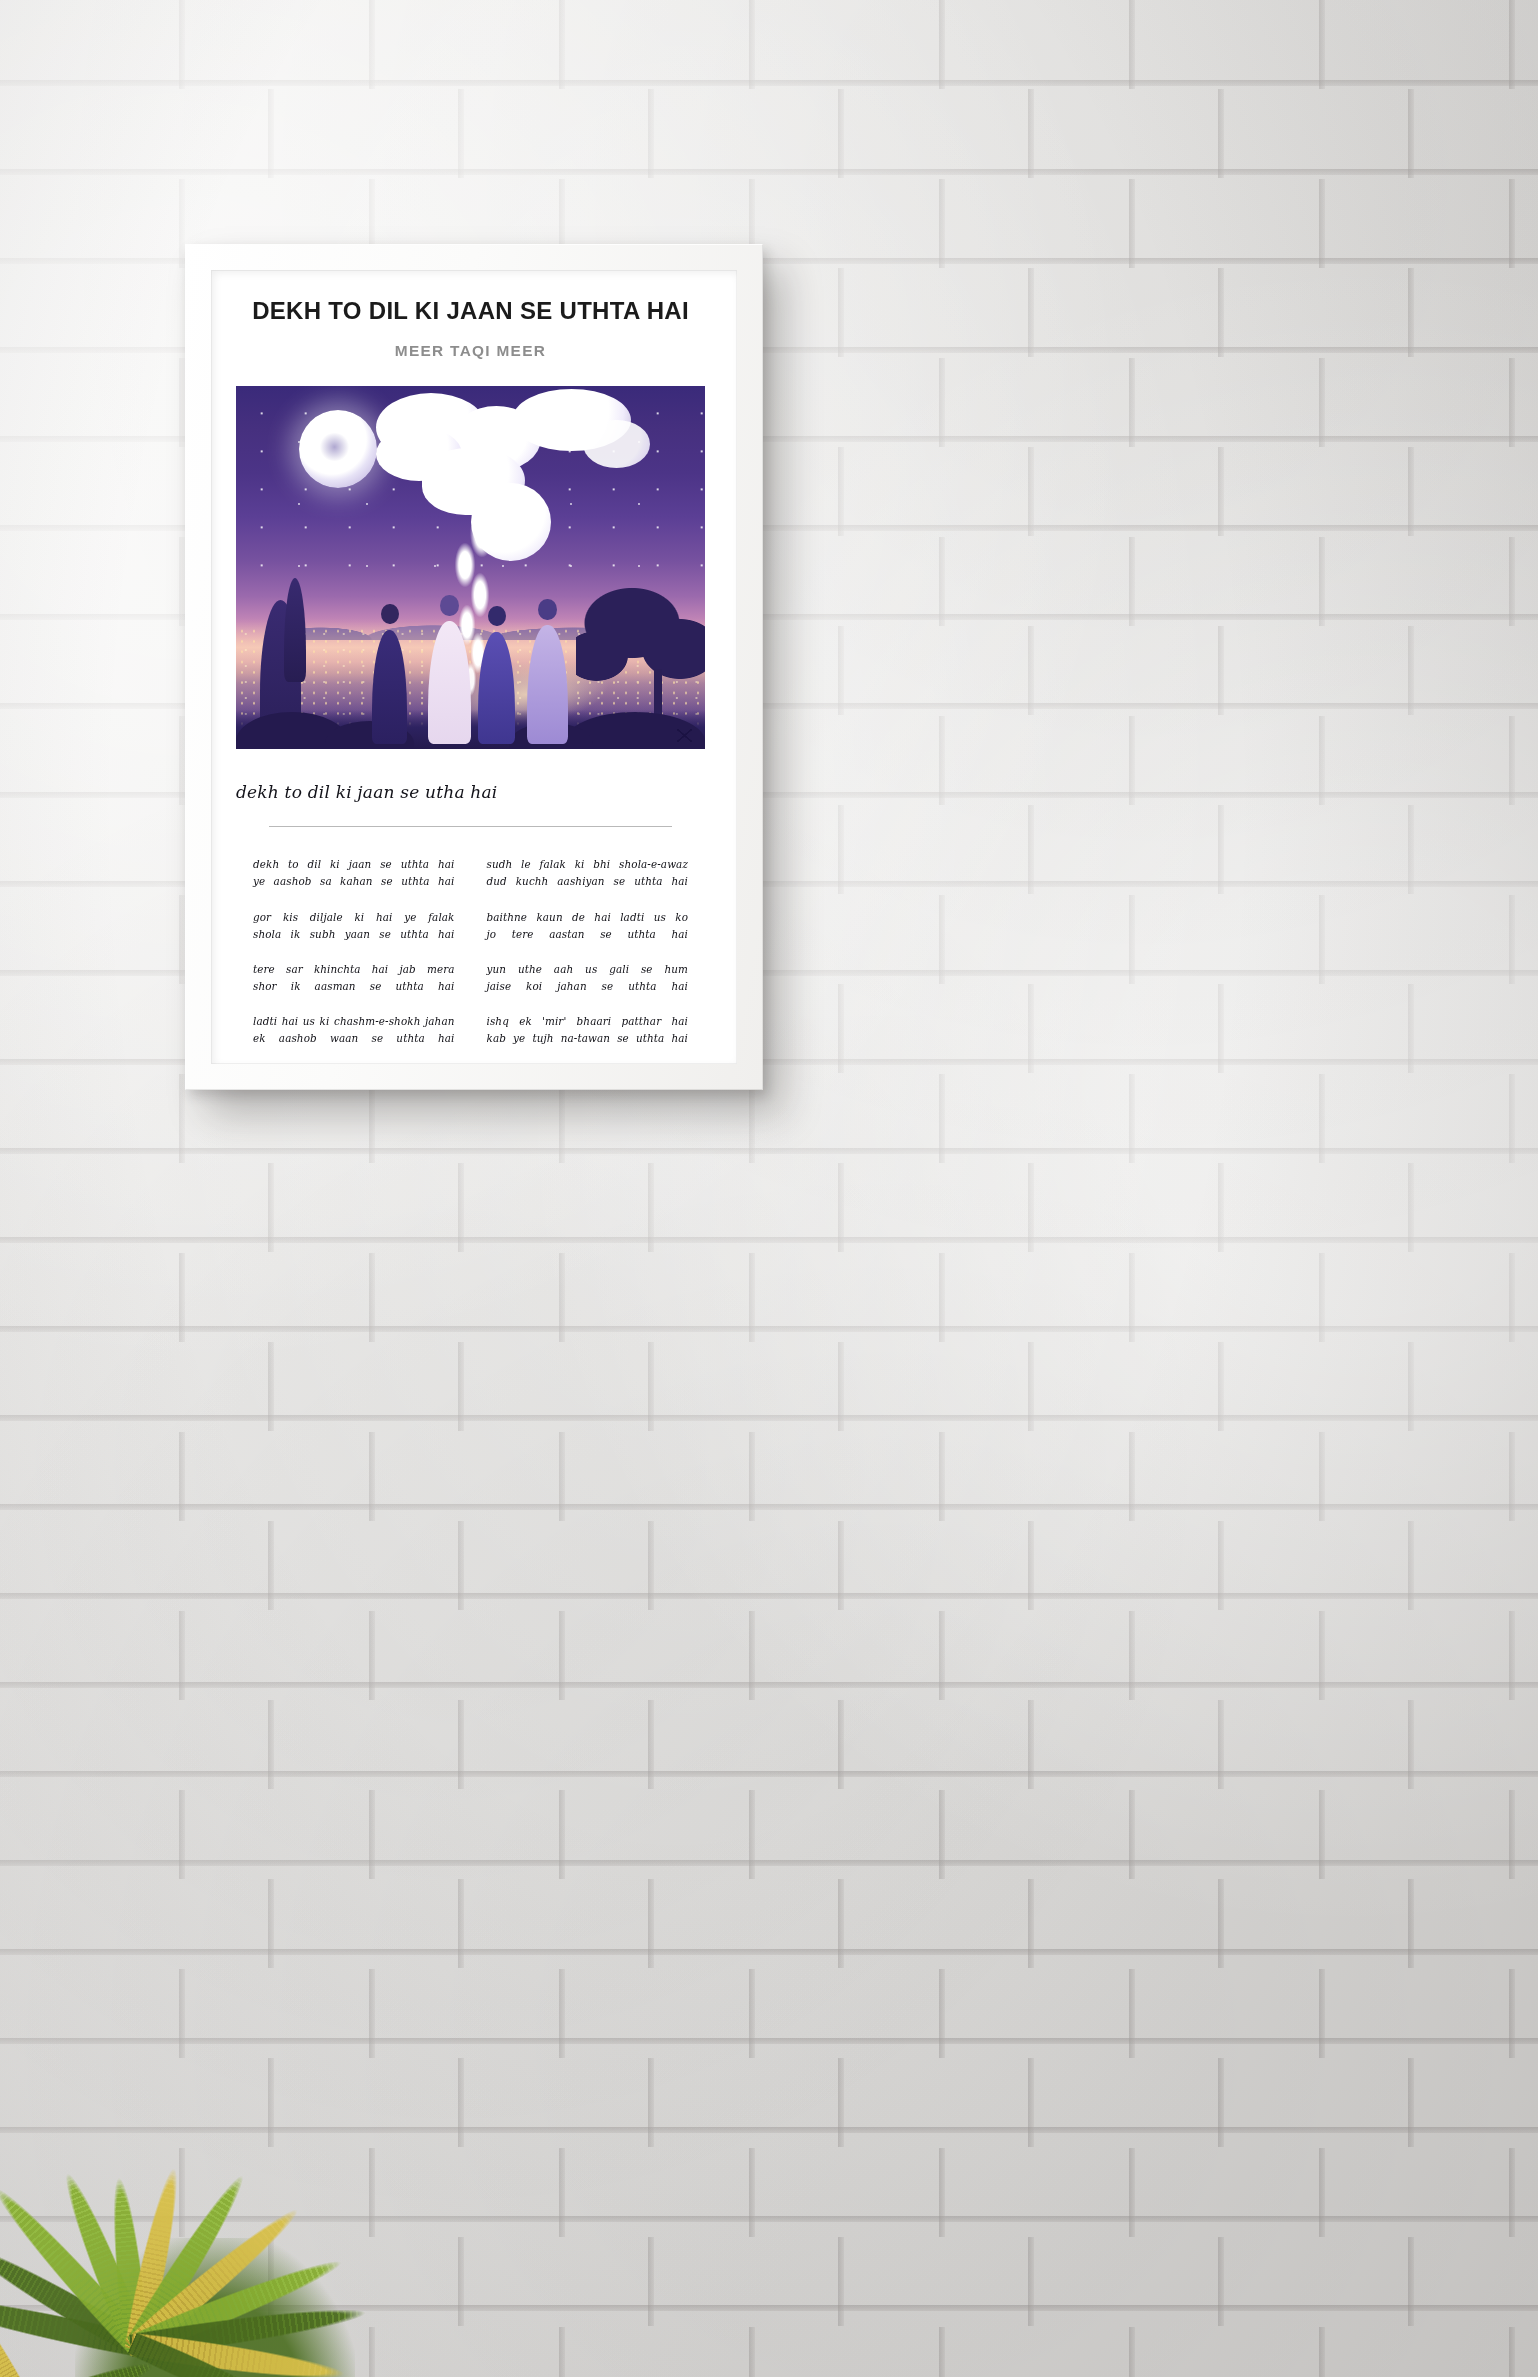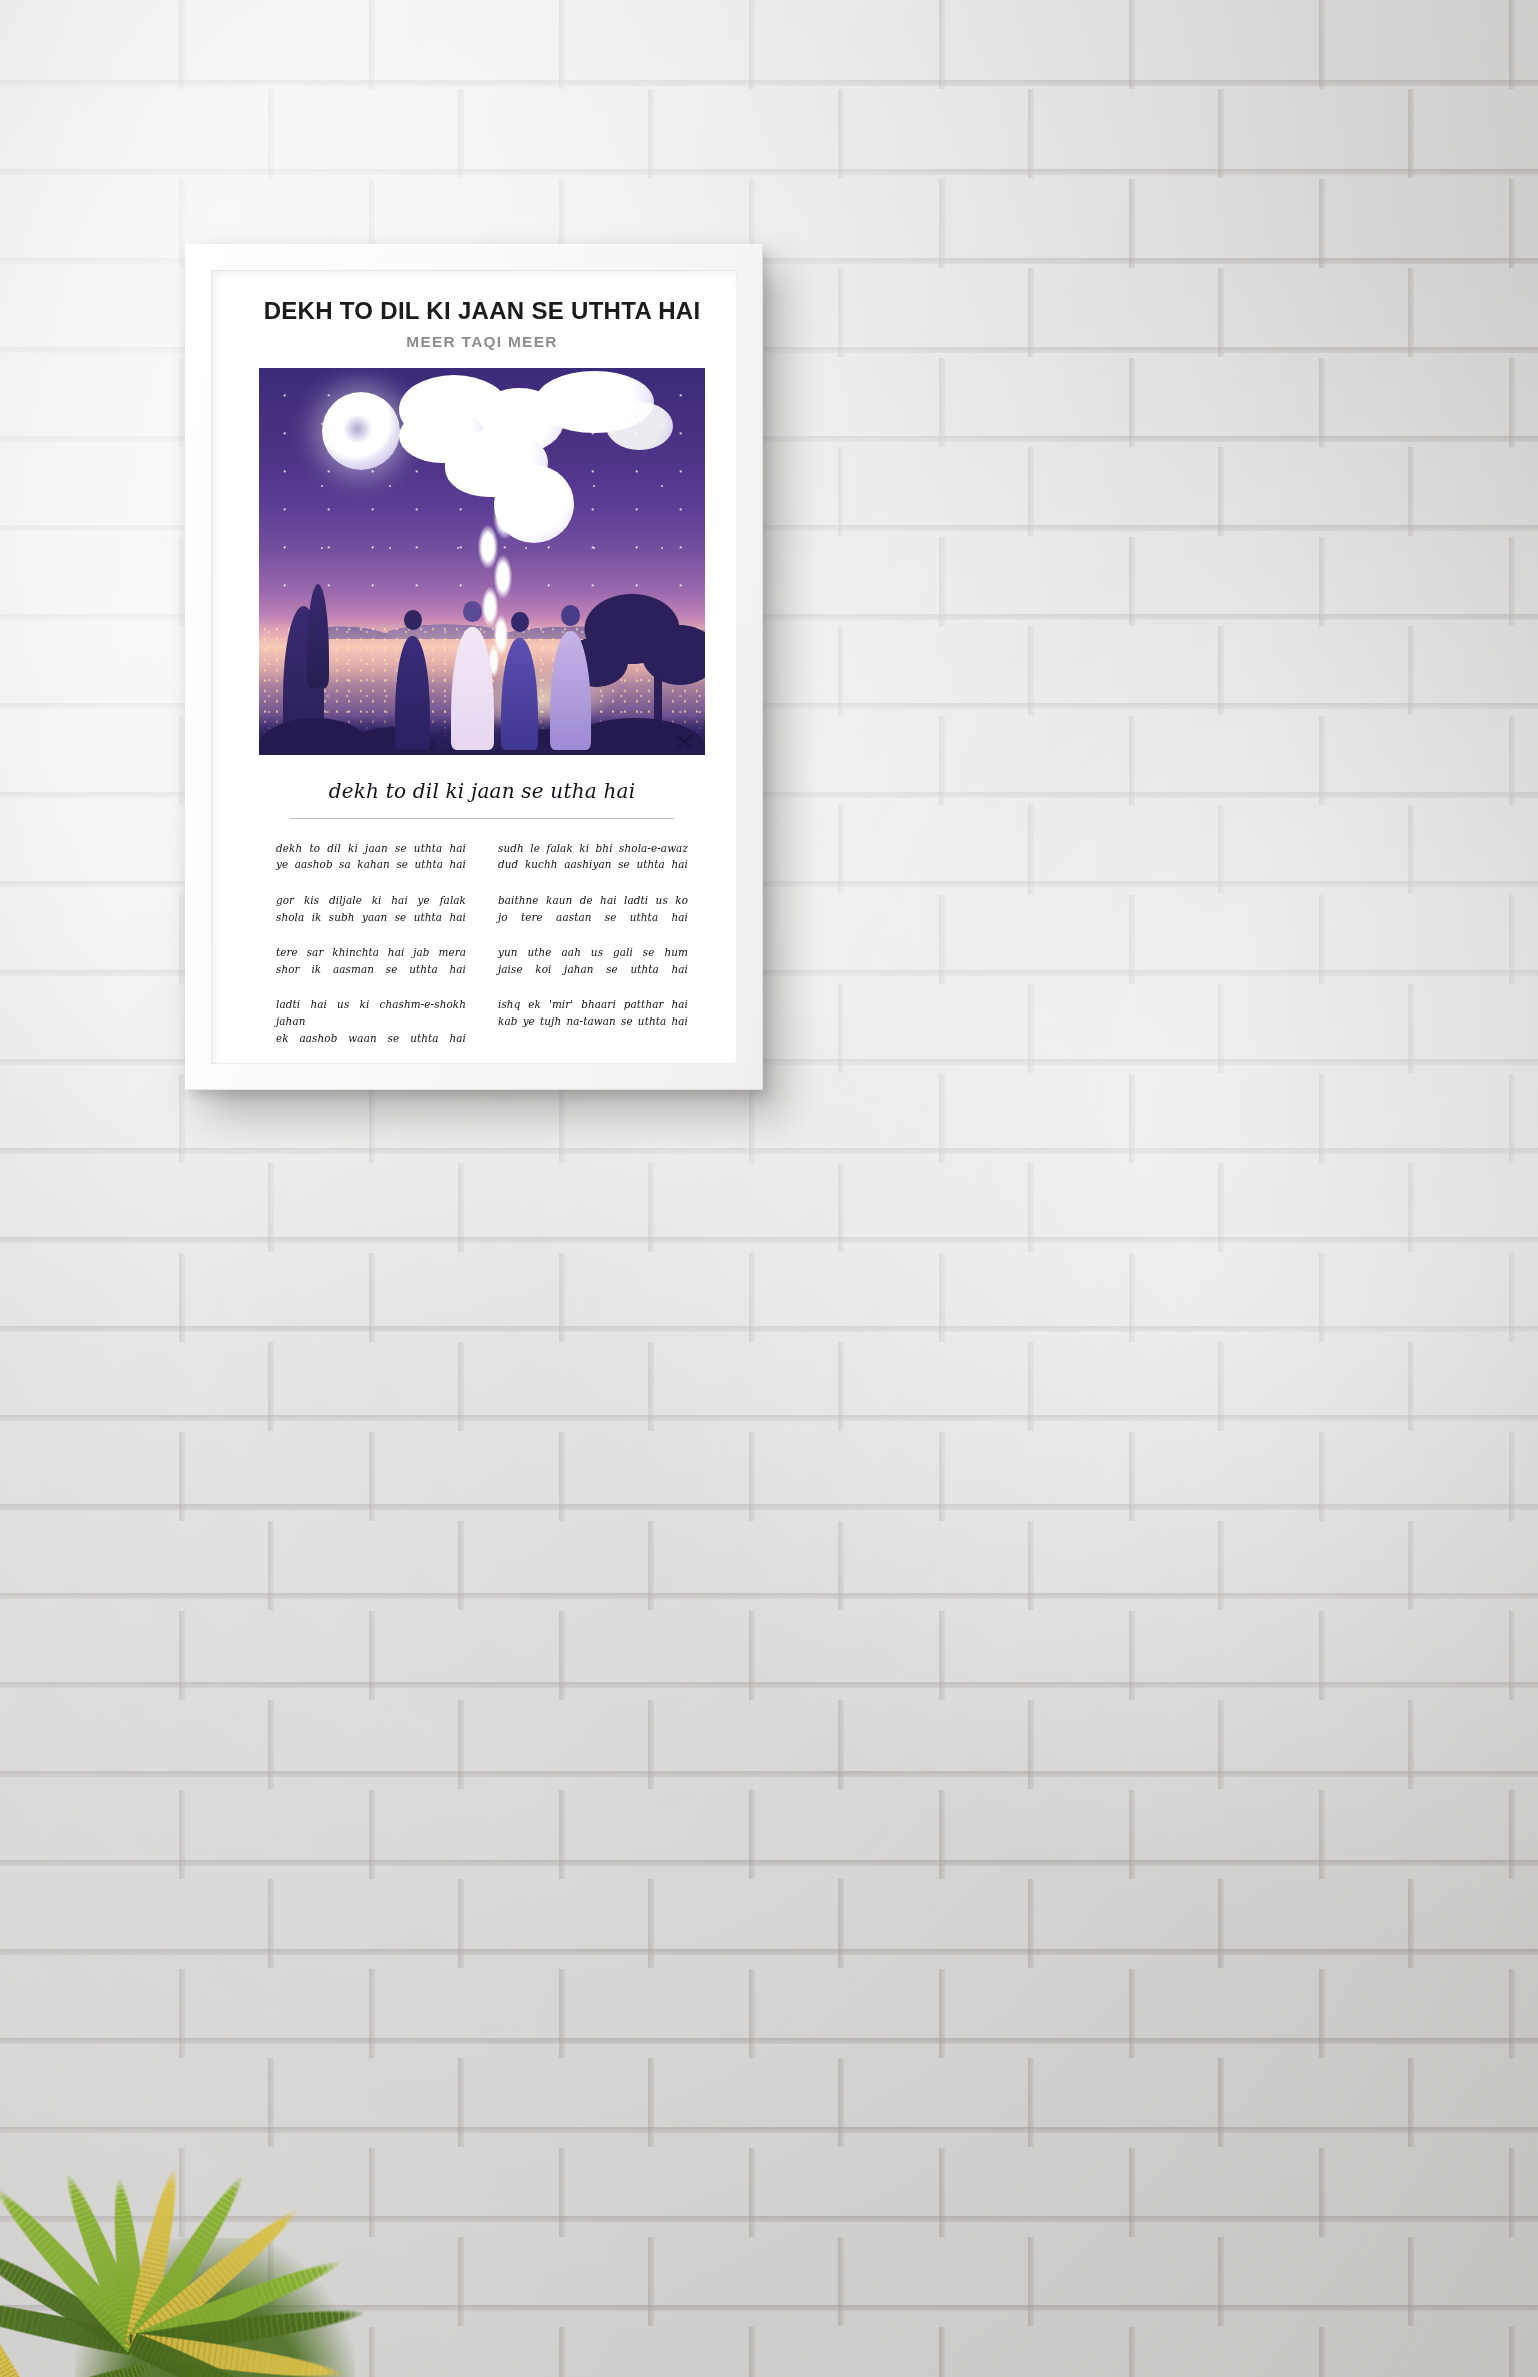--- a/index.html
+++ b/index.html
@@ -99,25 +99,26 @@
     left: 26px;
     top: 26px;
     right: 26px;
     bottom: 26px;
     background: #ffffff;
     box-shadow: inset 0 0 0 0.9px rgba(0,0,0,0.05), inset 2.8px 2.8px 8.4px rgba(0,0,0,0.07);
     overflow: hidden;
   }
 
   .poster-pad {
-    padding: 28px 32px 17px 48px;
+    padding: 28px 32px 17px 25px;
     box-sizing: border-box;
     height: 100%;
     display: flex;
     flex-direction: column;
+    gap: 9px;
   }
 
   #poster-title {
     text-align: center;
     font-weight: bold;
     font-size: 24px;
     letter-spacing: 0.3px;
     color: #1b1b1b;
     line-height: 1.1;
     font-family: "Liberation Sans", sans-serif;
@@ -334,24 +335,23 @@
     width: 15px; height: 13px;
     opacity: 0.75;
     background:
       linear-gradient(to bottom right, rgba(20,14,44,0) 45%, #191040 46%, #191040 54%, rgba(20,14,44,0) 55%),
       linear-gradient(to bottom left, rgba(20,14,44,0) 45%, #191040 46%, #191040 54%, rgba(20,14,44,0) 55%);
   }
 
   
   #poem-subtitle {
     margin-top: 24px;
-    text-align: center;
     font-family: "DejaVu Serif", serif;
     font-style: italic;
-    font-size: 20px;
+    font-size: 17px;
     color: #13131a;
     letter-spacing: 0.2px;
   }
   #poem-rule {
     margin: 15px auto 0 auto;
     width: 86%;
     height: 0.9px;
     background: #b9b9b9;
   }
 

